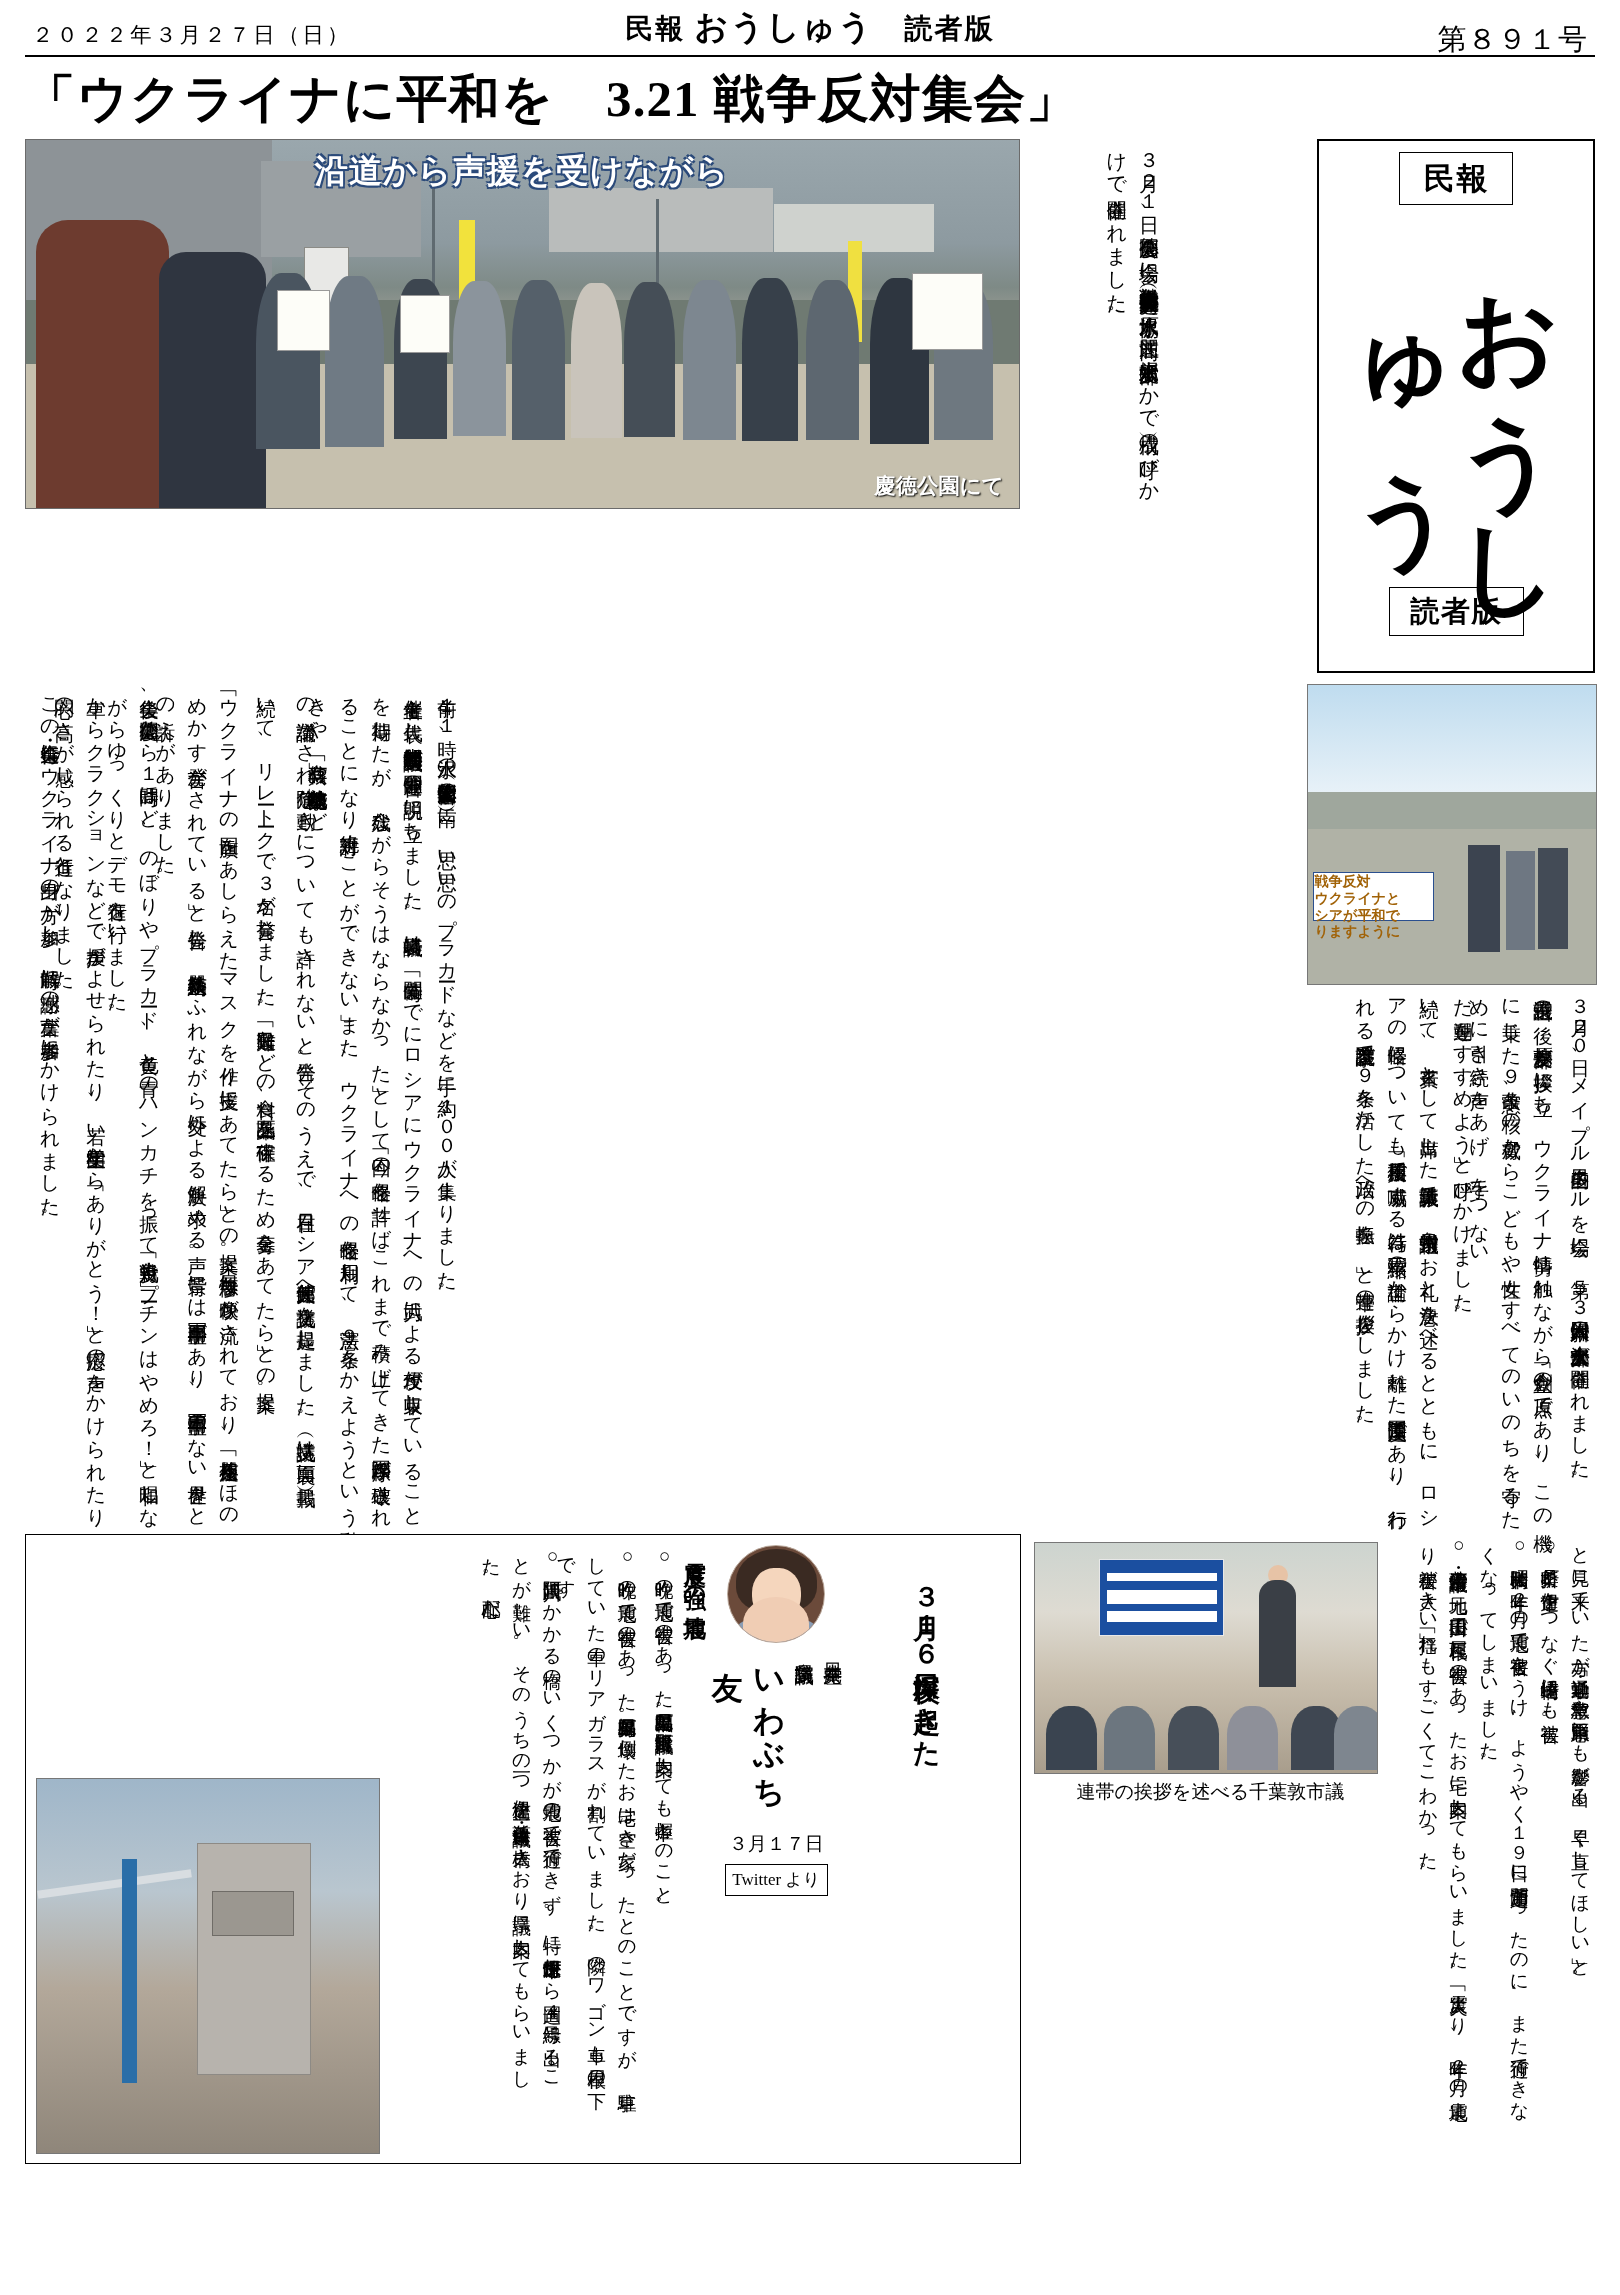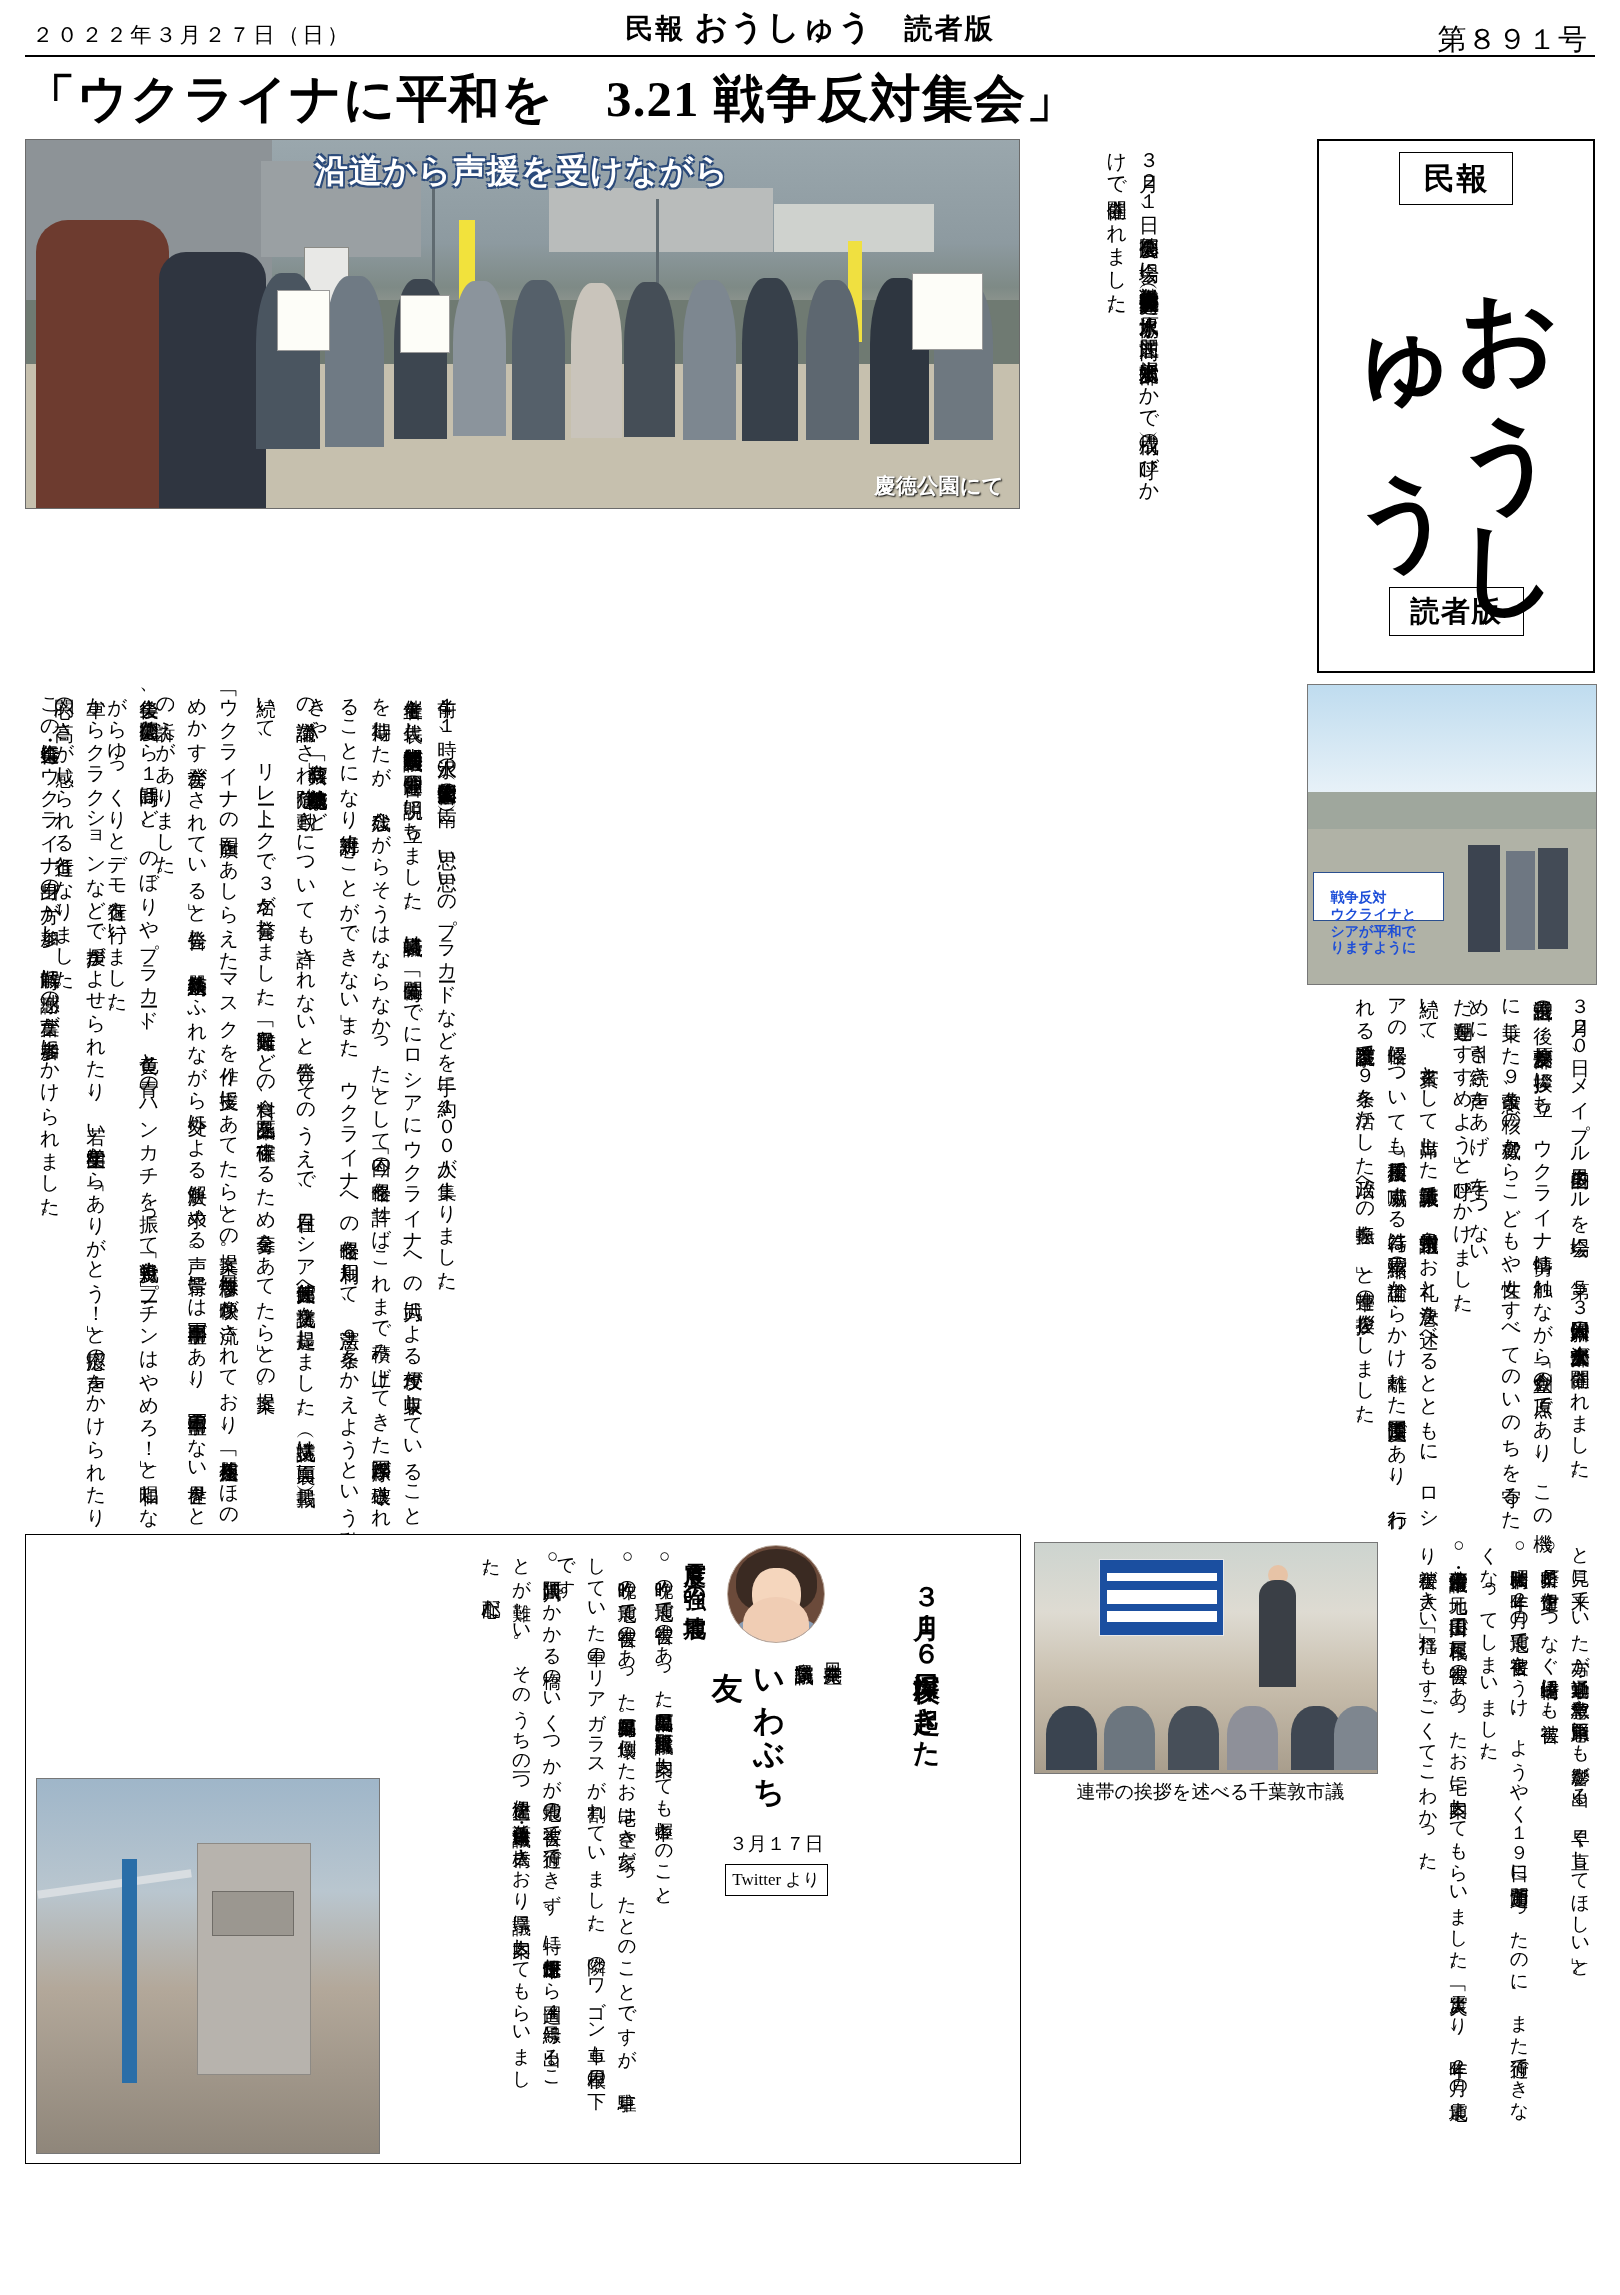--- a/index.html
+++ b/index.html
@@ -129,23 +129,23 @@
   .right-col{width:299px;margin-left:13px;}
 
   .photo2{
     width:288px;height:299px;
     border:0.5px solid #777;
     background:linear-gradient(180deg,#cfe3f2 0%,#e3eef7 34%,#b9c6c6 52%,#9aa59c 68%,#c2c3b4 100%);
     position:relative;overflow:hidden;
     margin-left:10.7px;
   }
   .photo2 .banner{
-    position:absolute;left:5.3px;bottom:63px;width:131px;height:49px;background:#fff;border:1.1px solid #2a4f8f;
-    color:#1d4ed8;font-family:"Liberation Sans",sans-serif;font-weight:bold;font-size:14px;line-height:1.18;
-    padding:16px;box-sizing:border-box;
+    position:absolute;left:5.3px;bottom:63px;width:121px;height:49px;background:#fff;border:1.1px solid #2a4f8f;
+    color:#a16207;font-family:"Liberation Sans",sans-serif;font-weight:bold;font-size:14px;line-height:1.18;
+    padding:0;box-sizing:border-box;
   }
   .sub-head{
     margin:14px 0 5.3px 10.7px;
     font-family:"Liberation Sans",sans-serif;
     font-weight:bold;font-size:34px;color:#1b4fa0;
     text-align:center;line-height:1.18;letter-spacing:0.5px;
     text-shadow:1.1px 1.1px 0 #cfe0f5;
   }
   .right-vcols{display:flex;flex-direction:row-reverse;margin-left:10.7px;}
   .right-vcols .vcol{height:534px;}

